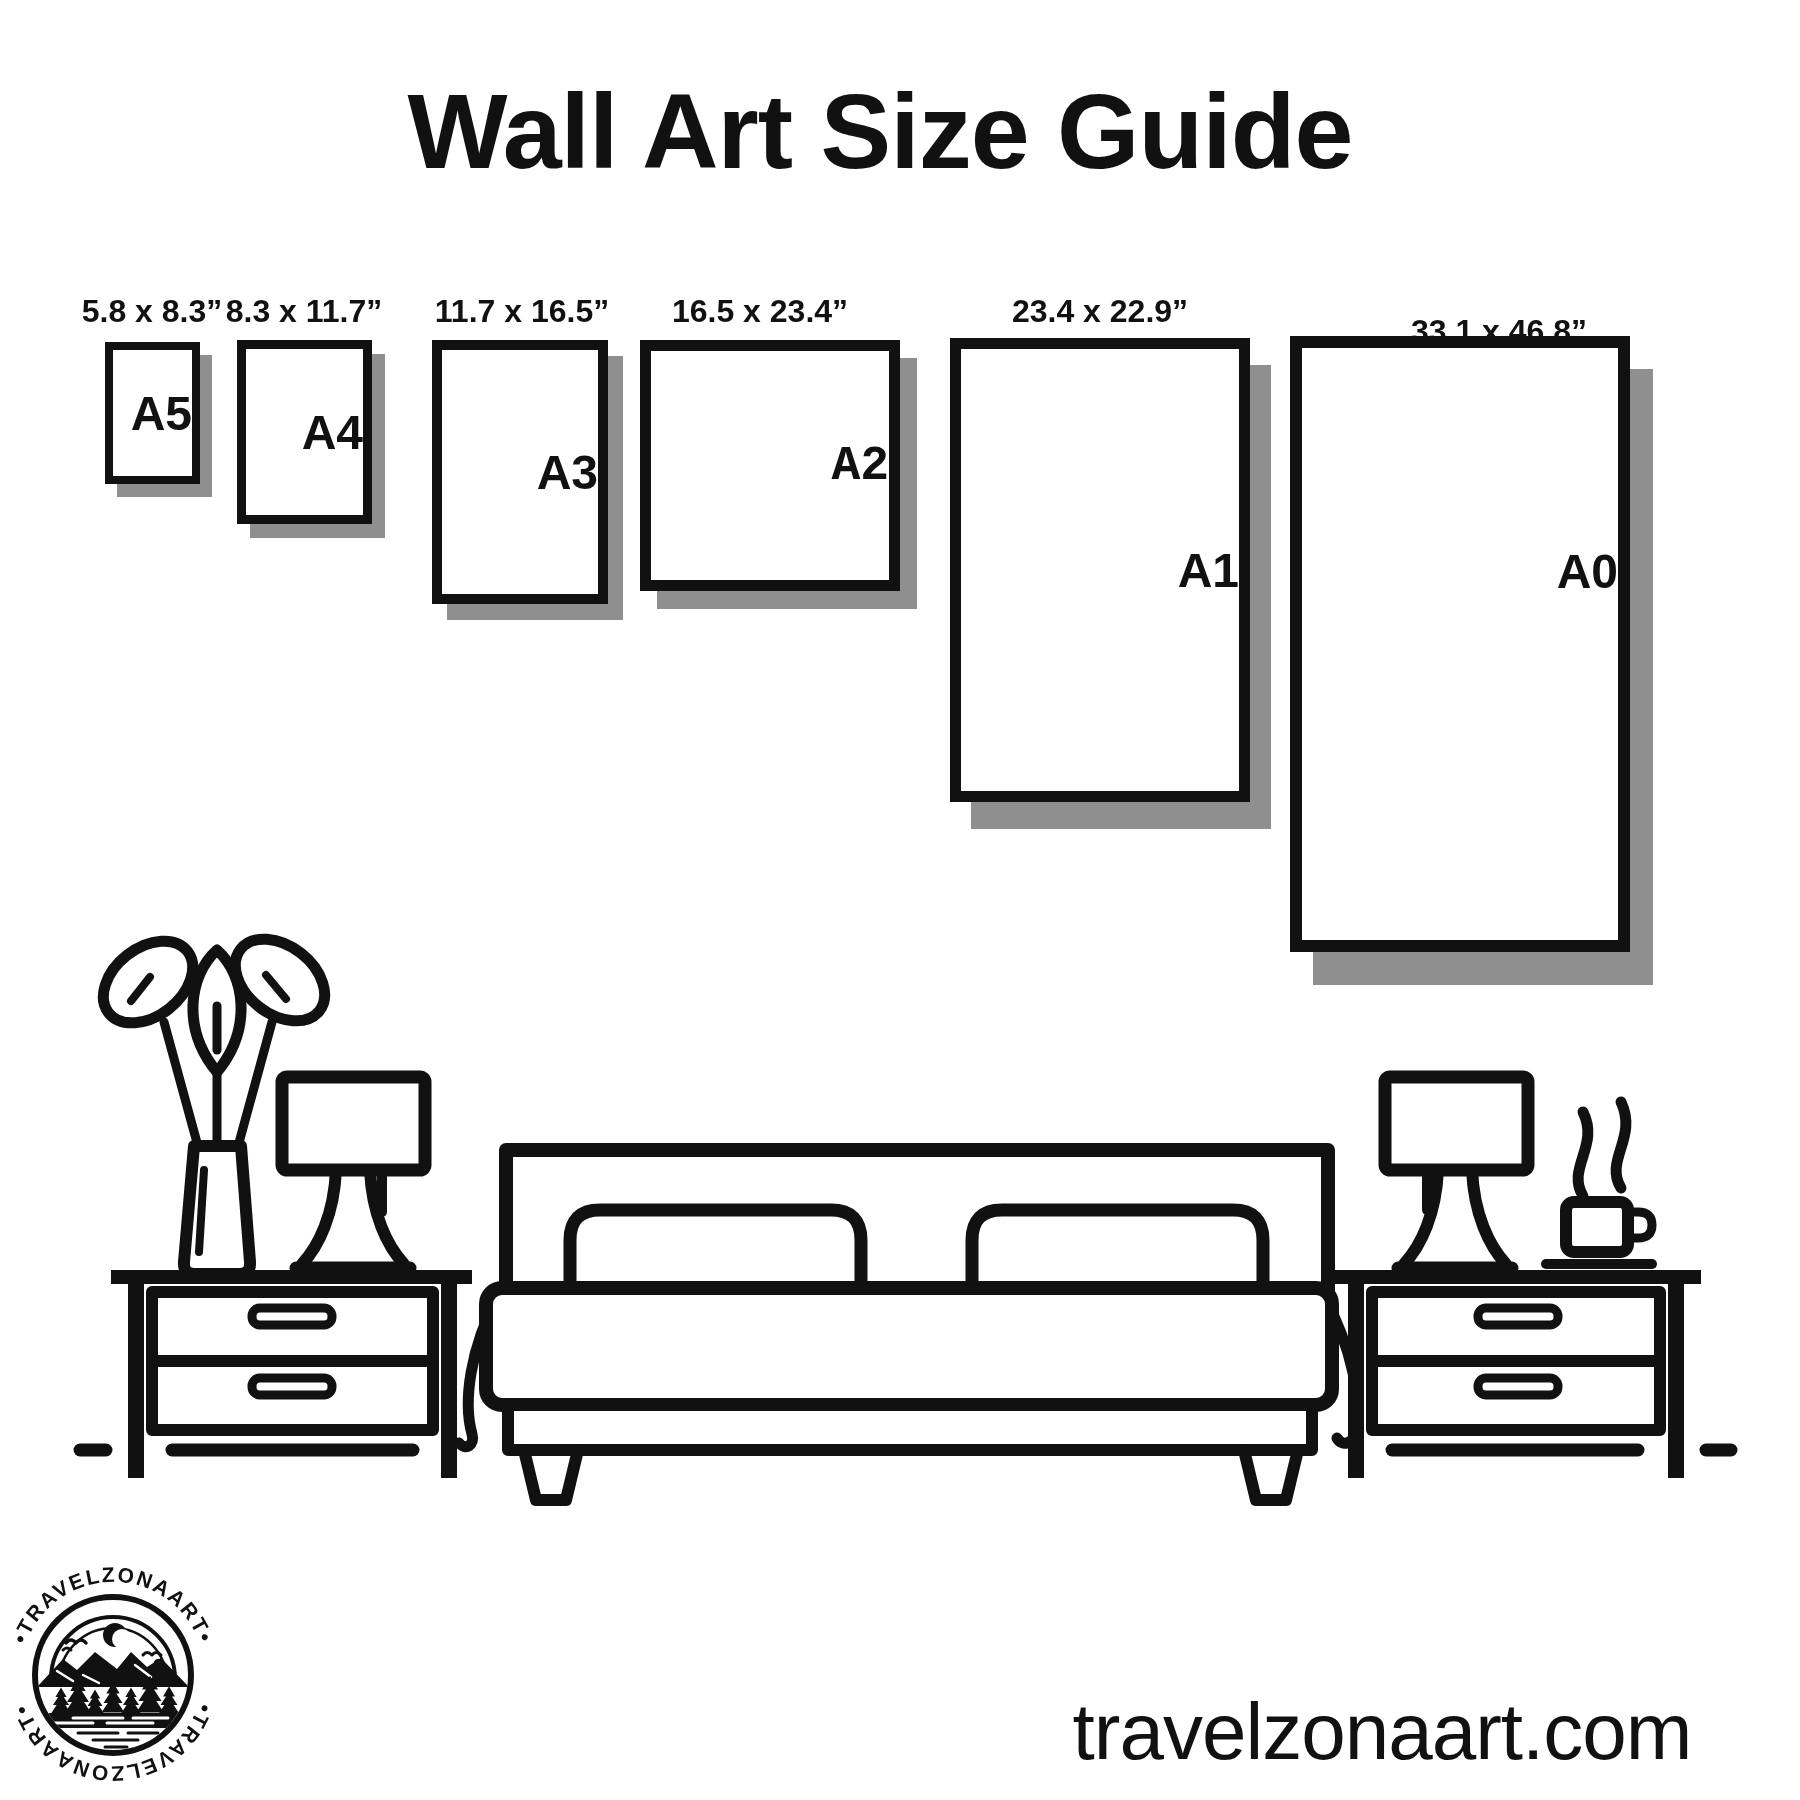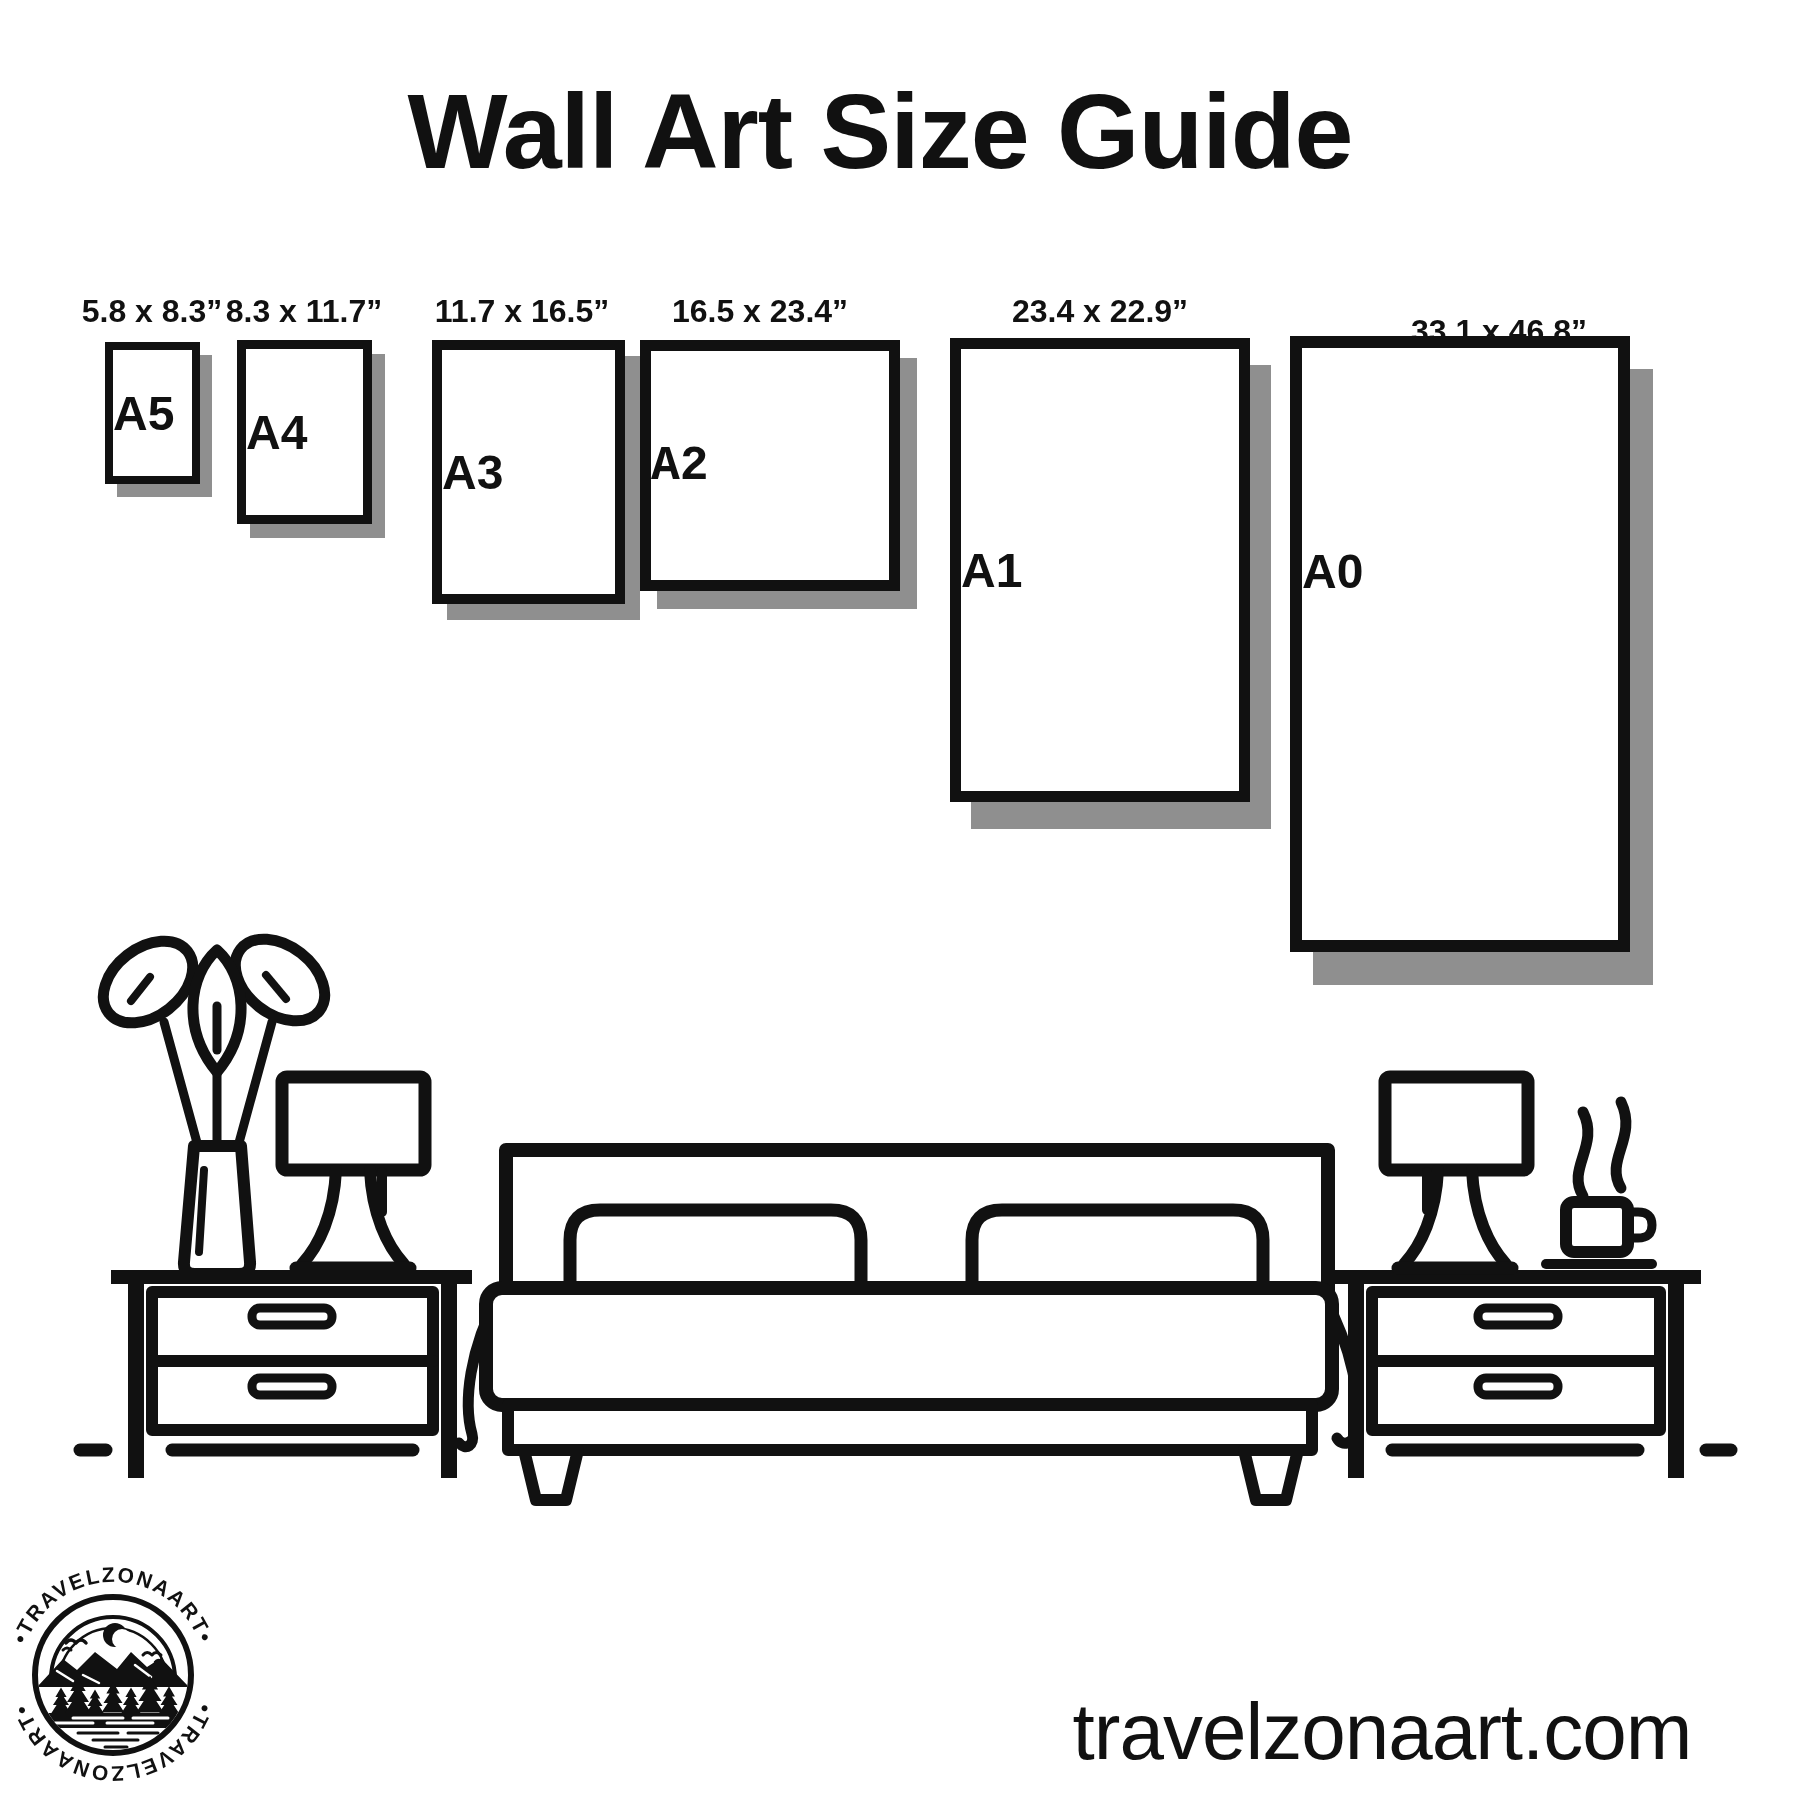--- a/index.html
+++ b/index.html
@@ -23,21 +23,21 @@
   }
   .size-label{
     position:absolute;top:294px;width:240px;
     text-align:center;font-size:32px;font-weight:700;
     color:var(--ink);line-height:1.1;
   }
   .frame{
     position:absolute;box-sizing:border-box;
     background:var(--background);
     border-style:solid;border-color:var(--ink);
-    display:flex;align-items:center;justify-content:flex-start;
+    display:flex;align-items:center;justify-content:flex-end;
   }
   .frame .frame-name{
     font-size:48px;font-weight:700;color:var(--ink);
   }
   .frame.label-high{align-items:flex-start;}
   .frame.label-high .frame-name{padding-top:196px;}
   svg.scene{position:absolute;left:0;top:0;width:1800px;height:1800px;}
   svg.logo{position:absolute;left:-2px;top:1560px;width:230px;height:230px;overflow:visible;}
   .ln{fill:none;stroke:var(--ink);stroke-linecap:round;stroke-linejoin:round;}
   .sq{fill:none;stroke:var(--ink);stroke-linecap:square;stroke-linejoin:miter;}
@@ -64,21 +64,21 @@
   <div class="size-label" style="left:640px;">16.5 x 23.4”</div>
   <div class="size-label" style="left:980px;">23.4 x 22.9”</div>
   <div class="size-label" style="left:1379px;margin-top:20px;">33.1 x 46.8”</div>
 
   <div class="frame" style="left:105px;top:342px;width:95px;height:142px;border-width:8px;box-shadow:12px 13px 0 var(--shadow);">
     <span class="frame-name">A5</span>
   </div>
   <div class="frame" style="left:237px;top:340px;width:135px;height:184px;border-width:9px;box-shadow:13px 14px 0 var(--shadow);">
     <span class="frame-name">A4</span>
   </div>
-  <div class="frame" style="left:432px;top:340px;width:193px;height:264px;border-width:10px;box-shadow:15px 16px 0 var(--shadow);">
+  <div class="frame" style="left:432px;top:340px;width:176px;height:264px;border-width:10px;box-shadow:15px 16px 0 var(--shadow);">
     <span class="frame-name">A3</span>
   </div>
   <div class="frame" style="left:640px;top:340px;width:260px;height:251px;border-width:11px;box-shadow:17px 18px 0 var(--shadow);font-family:Liberation Mono, monospace;">
     <span class="frame-name">A2</span>
   </div>
   <div class="frame" style="left:950px;top:338px;width:300px;height:464px;border-width:11px;box-shadow:21px 27px 0 var(--shadow);">
     <span class="frame-name">A1</span>
   </div>
   <div class="frame label-high" style="left:1290px;top:336px;width:340px;height:616px;border-width:12px;box-shadow:23px 33px 0 var(--shadow);">
     <span class="frame-name">A0</span>

